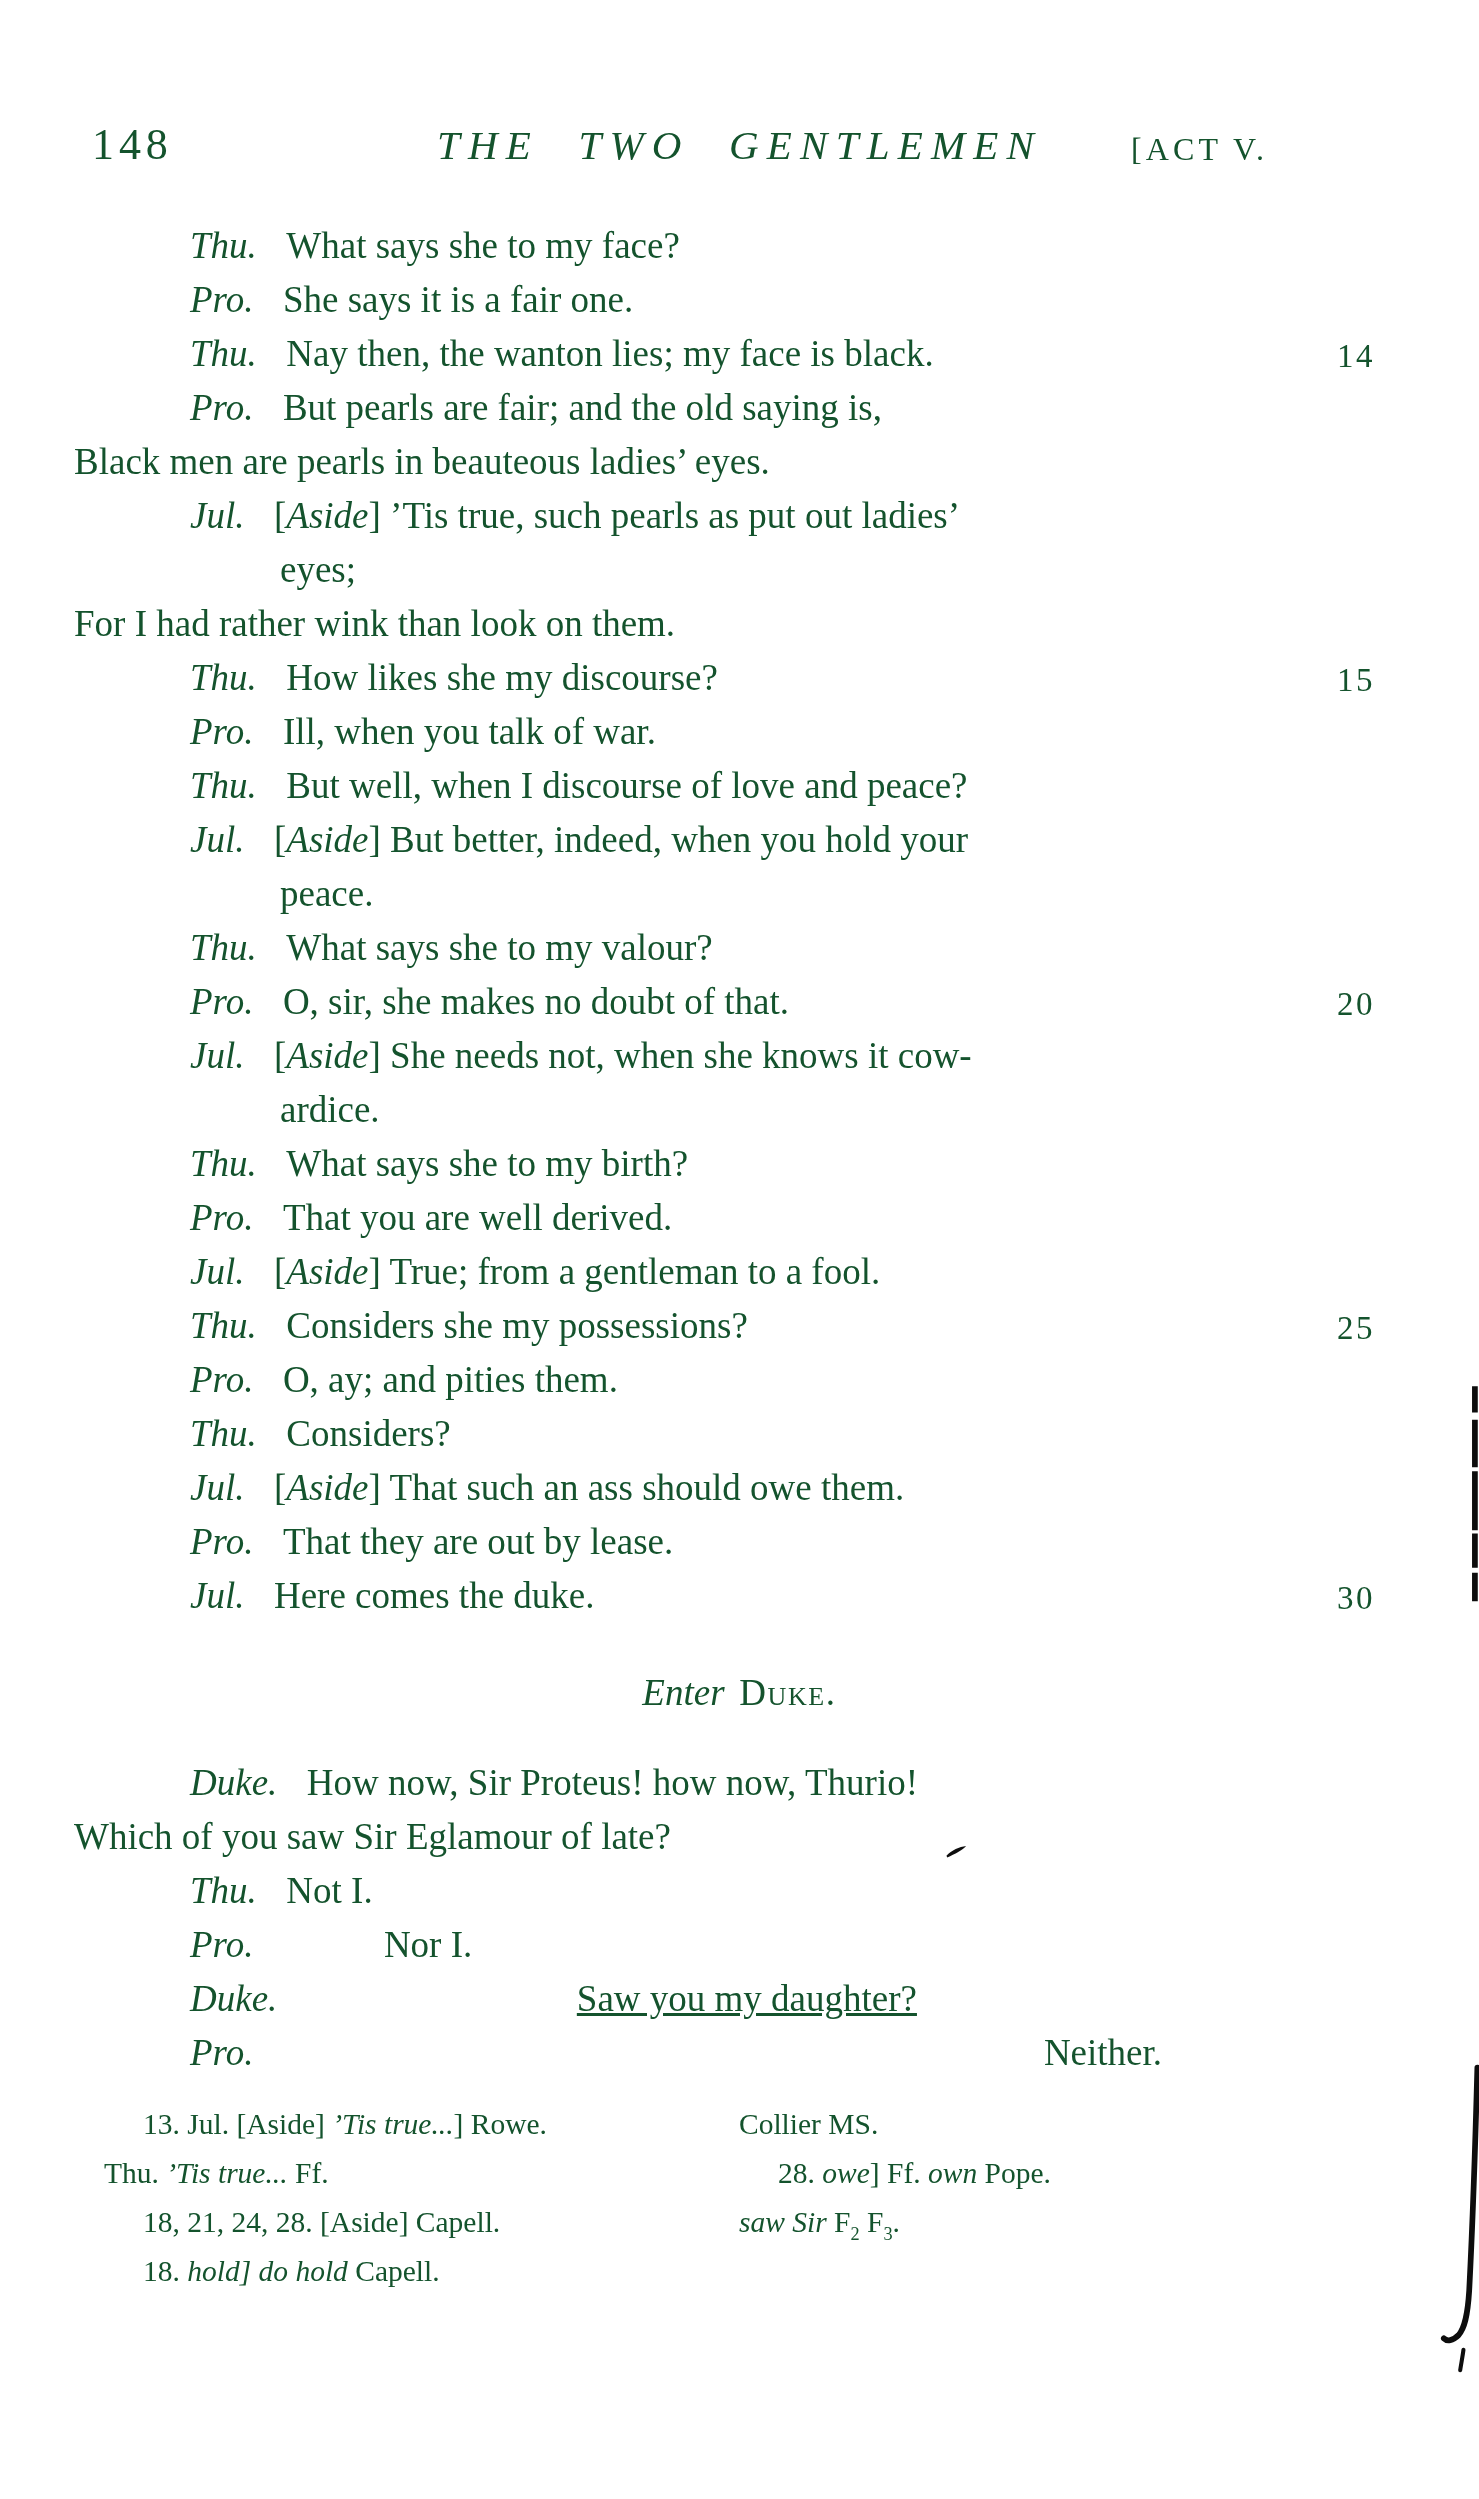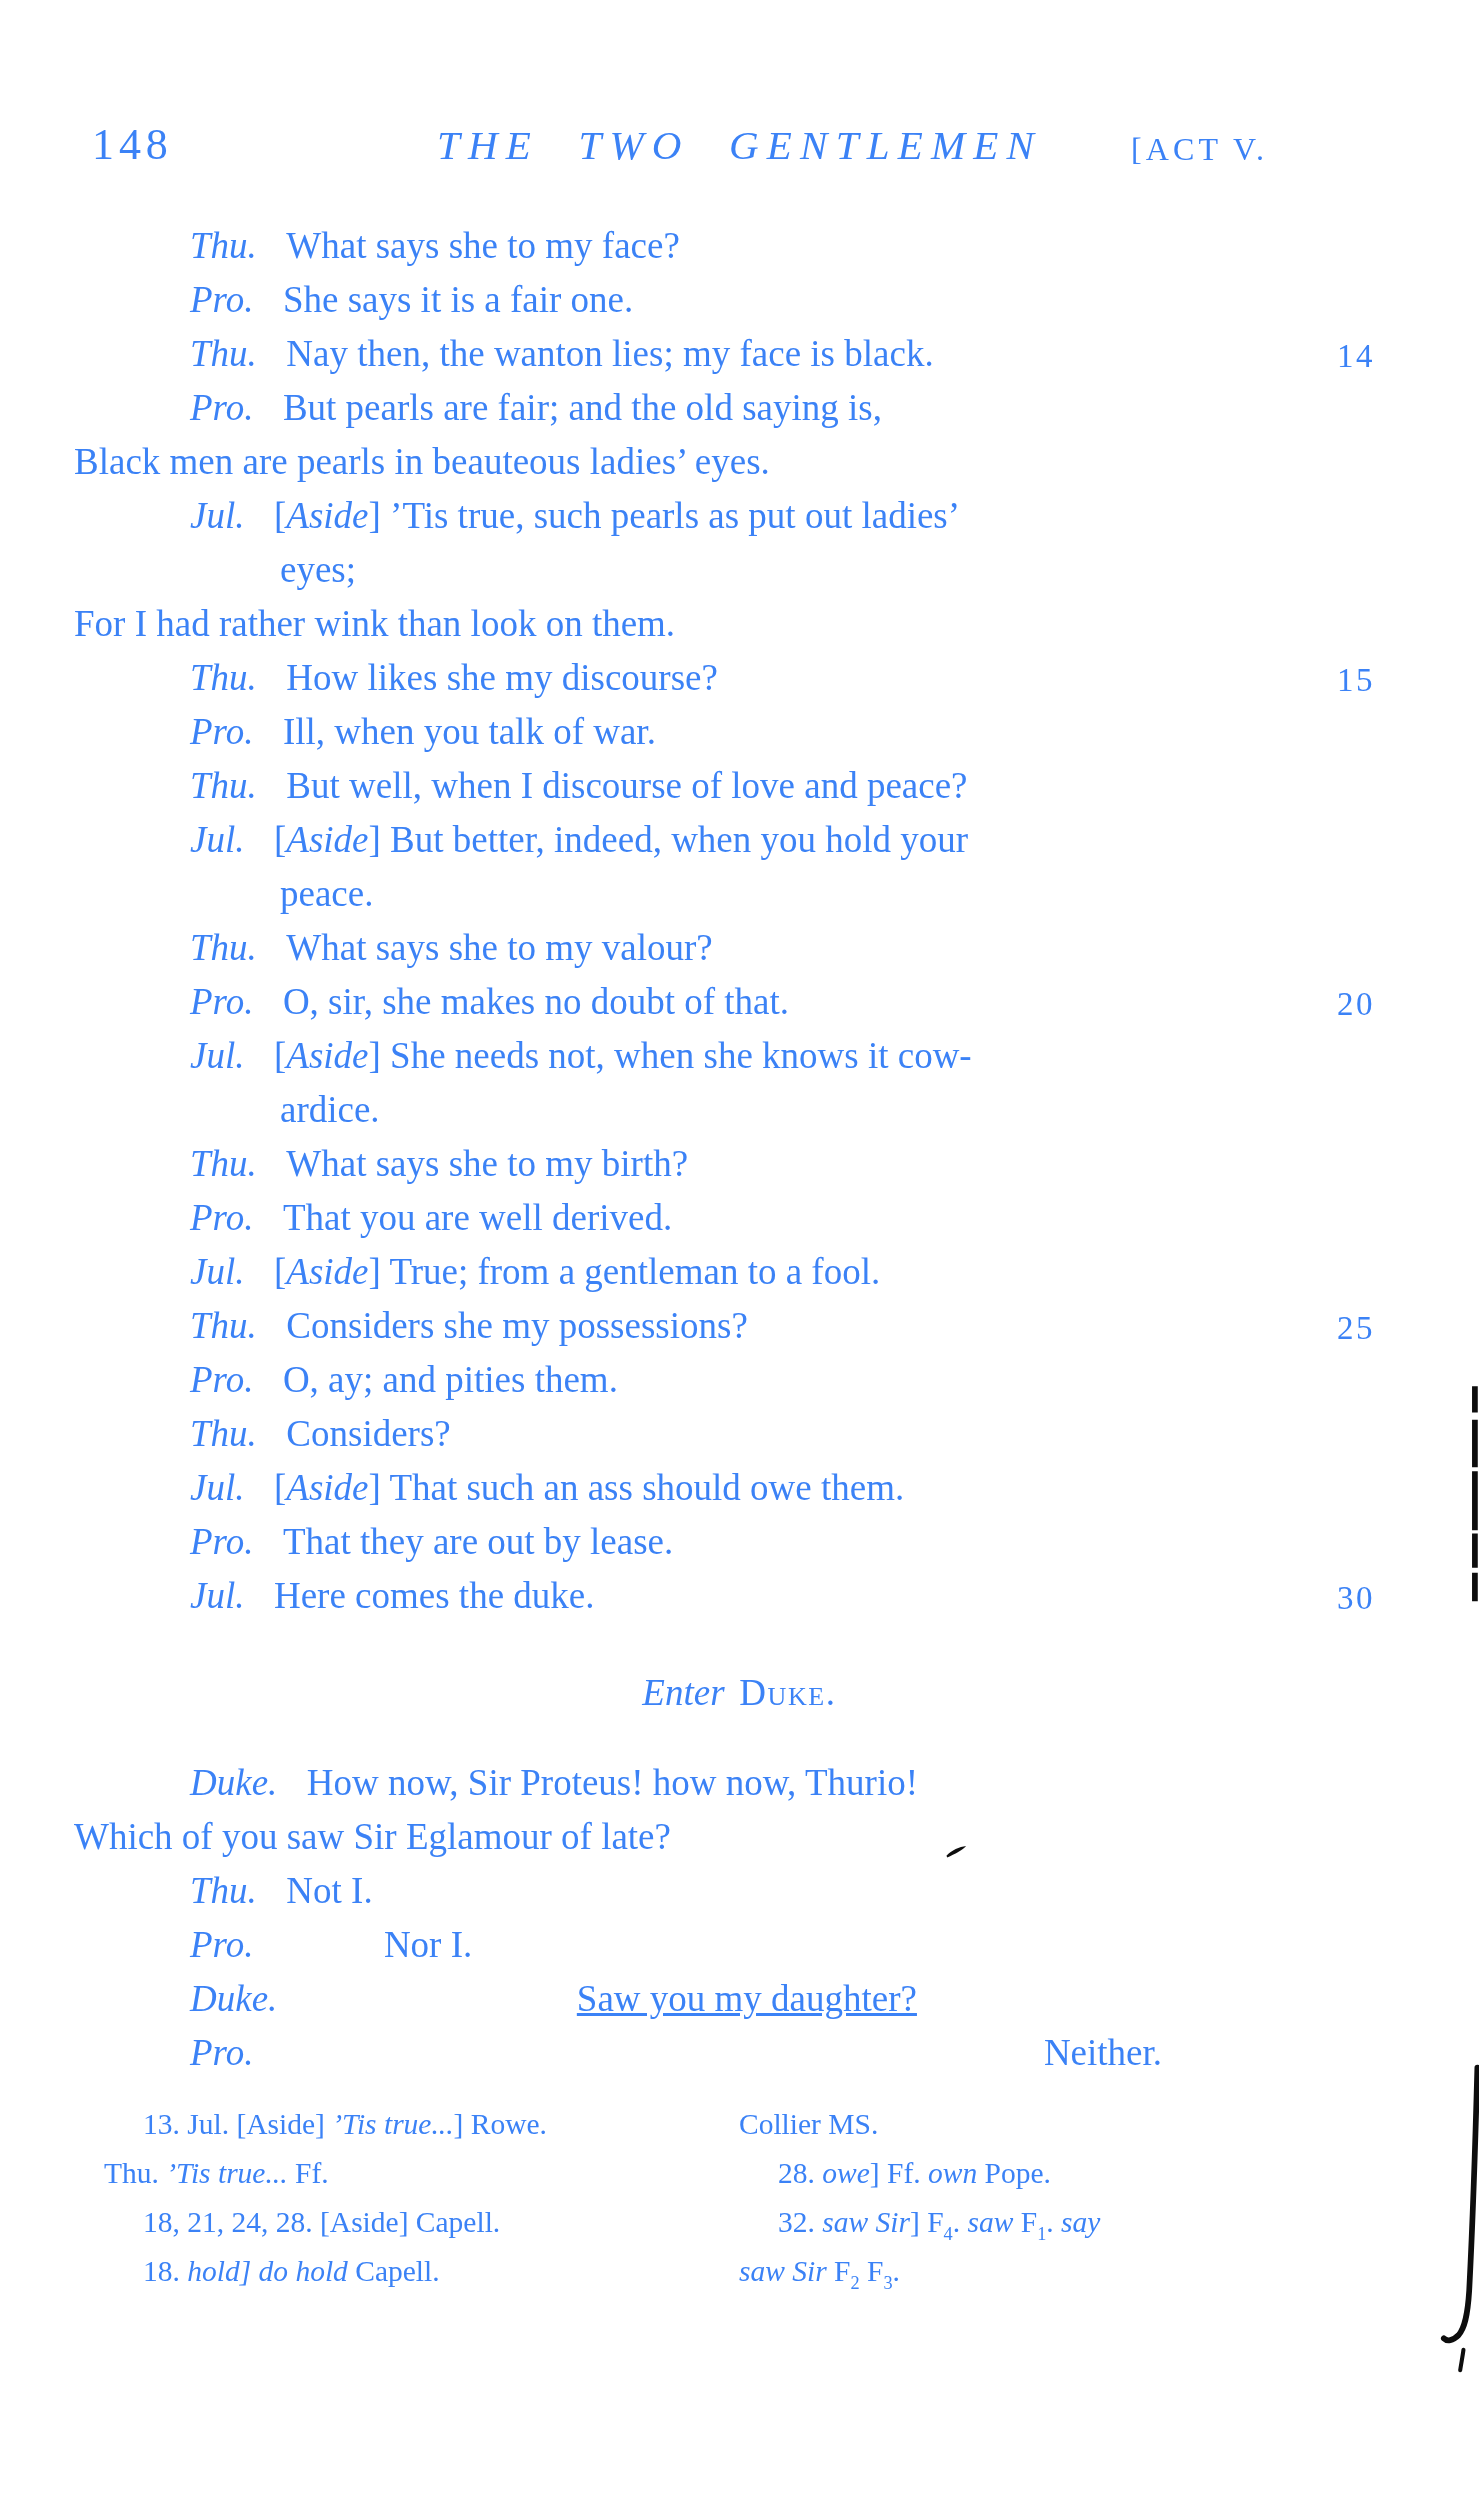--- a/index.html
+++ b/index.html
@@ -1,20 +1,20 @@
 <!DOCTYPE html>
 <html style="font-size:13px"><head>
 <meta charset="utf-8">
 <style>
   html,body{margin:0;padding:0;background:#ffffff;}
   #book-page{
     position:relative;
     width:1479px;height:2500px;
     background:#ffffff;
-    color:#3b82f6;
+    color:#14532d;
     font-family:"Liberation Serif", serif;
     overflow:hidden;
   }
   
   .page-number{
     position:absolute;left:92px;top:119px;
     font-size:44px;letter-spacing:4.9px;
   }
   .header-title{
     position:absolute;left:0;right:0;top:121px;
@@ -122,21 +122,20 @@
 
   <div id="fn-left" class="footnotes">
       <div class="fn-line fn-indent"><span>13.  Jul. [Aside] </span><span class="it">’Tis true...</span><span>] Rowe.</span></div>
       <div class="fn-line"><span>Thu. </span><span class="it">’Tis true... </span><span>Ff.</span></div>
       <div class="fn-line fn-indent"><span>18, 21, 24, 28.  [Aside] Capell.</span></div>
       <div class="fn-line fn-indent"><span>18.  </span><span class="it">hold] do hold </span><span>Capell.</span></div>
     </div>
   <div id="fn-right" class="footnotes">
       <div class="fn-line"><span>Collier MS.</span></div>
       <div class="fn-line fn-indent"><span>28.  </span><span class="it">owe</span><span>] Ff.  </span><span class="it">own</span><span> Pope.</span></div>
-      <div class="fn-line fn-indent"><span>32.  </span><span class="it">saw Sir</span><span>] F</span><sub>4</sub><span>.   </span><span class="it">saw</span><span> F</span><sub>1</sub><span>.   </span><span class="it">say</span></div>
       <div class="fn-line"><span class="it">saw Sir </span><span>F</span><sub>2</sub><span> F</span><sub>3</sub><span>.</span></div>
     </div>
 
   <svg id="artifacts" width="1479" height="2500" viewBox="0 0 1808 3055">
     <line x1="1803" y1="1694" x2="1803" y2="1957" stroke="#0d0d0d" stroke-width="7" stroke-dasharray="32 9 58 5 72 4 42 6 35"></line>
     <path d="M1806 2527 C1803 2640 1799 2742 1796 2800 C1794 2832 1790 2846 1783 2854 C1776 2861 1769 2862 1765 2858" fill="none" stroke="#0d0d0d" stroke-width="7" stroke-linecap="round"></path>
     <path d="M1789 2872 C1788 2880 1786 2890 1785 2897" fill="none" stroke="#0d0d0d" stroke-width="5" stroke-linecap="round"></path>
     <path d="M1157 2268 C1163 2261 1173 2257 1181 2256 C1177 2261 1167 2266 1158 2270 Z" fill="#0d0d0d"></path>
   </svg>
 

